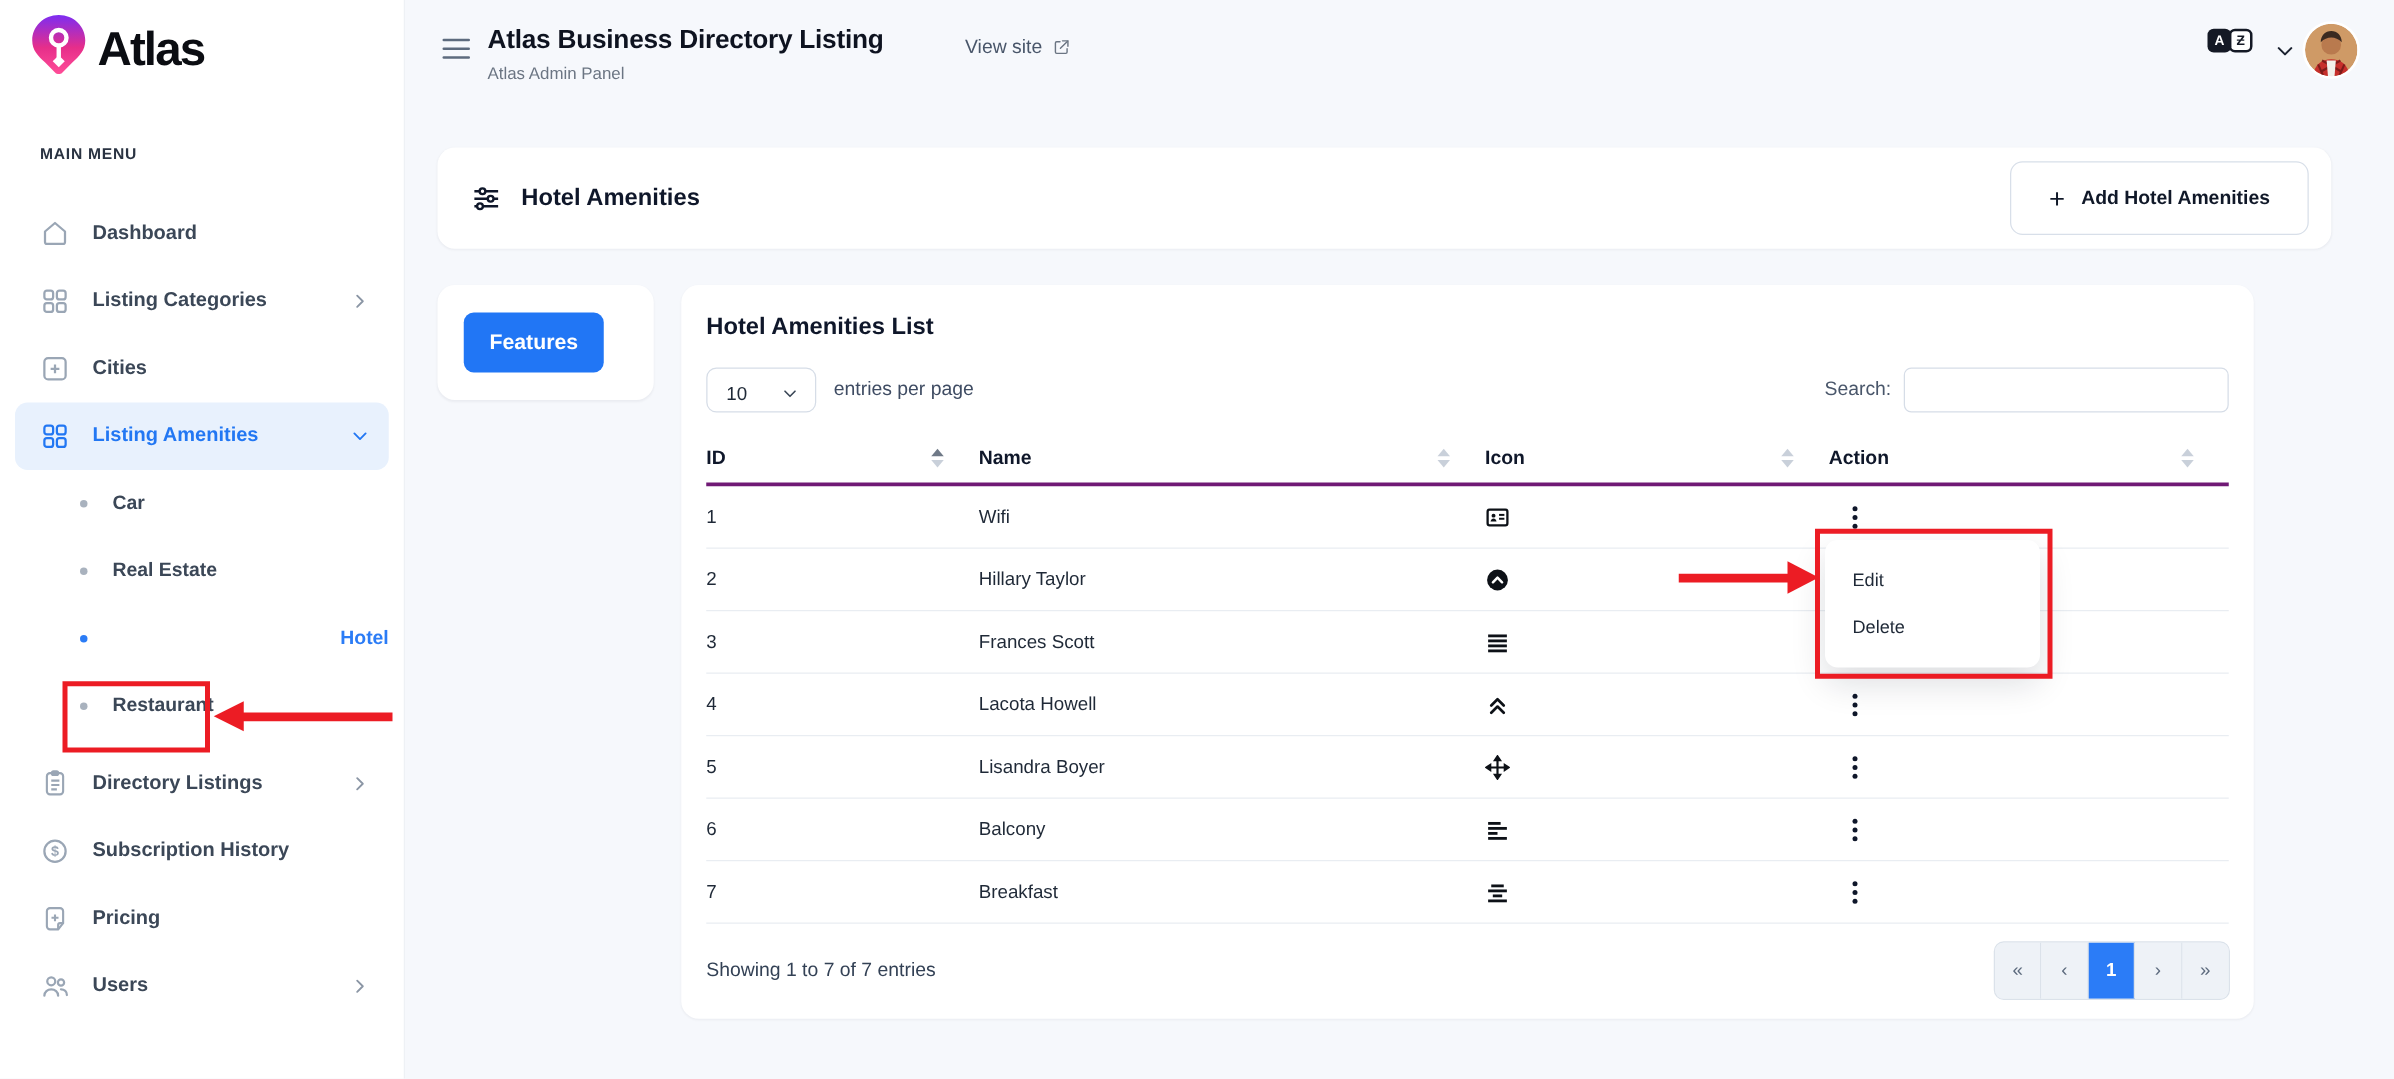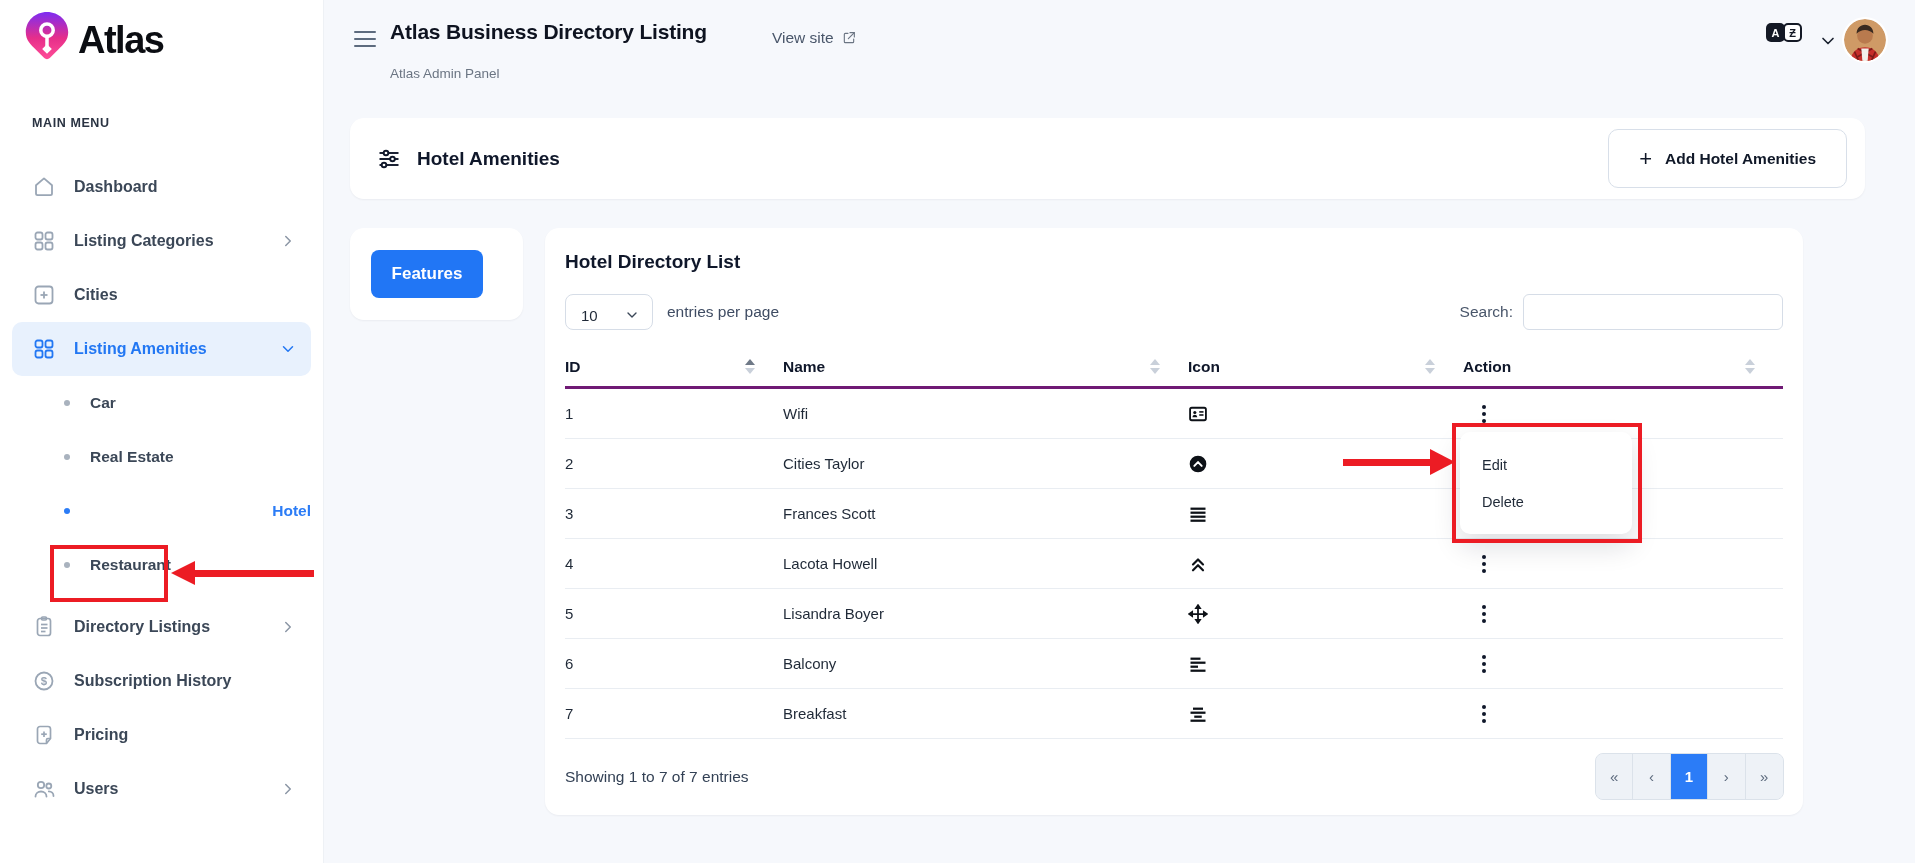--- a/index.html
+++ b/index.html
@@ -40,21 +40,21 @@
   .nav-sub.active .dot { background:#2b7cf6; }
   .gap-after { margin-bottom:8px; }
 
   
   .main { position:absolute; left:324px; top:0; width:1591px; height:863px; }
   .hamburger { position:absolute; left:30px; top:31px; width:22px; height:16px;
     display:flex; flex-direction:column; justify-content:space-between; cursor:pointer; background:none; border:none; }
   .hamburger span { display:block; height:2px; background:#5d6b7e; border-radius:2px; }
   .page-head { position:absolute; left:66px; top:20px; }
   .page-title { font-size:21px; font-weight:700; color:#0e1320; letter-spacing:-.2px; }
-  .page-subtitle { margin-top:22px; font-size:13.5px; color:#6b7583; }
+  .page-subtitle { margin-top:7px; font-size:13.5px; color:#6b7583; }
   .view-site { position:absolute; left:448px; top:29px; display:flex; align-items:center; gap:7px;
     font-size:15.5px; color:#49566a; text-decoration:none; cursor:pointer; }
   .view-site .ext { color:#6b7583; }
 
   .lang-badge { position:absolute; left:1442px; top:23px; display:flex; align-items:center; cursor:pointer; }
   .lang-a { width:19px; height:19px; background:#141925; color:#fff; border-radius:5px;
     font-size:11px; font-weight:700; display:flex; align-items:center; justify-content:center; z-index:2; }
   .lang-z { width:19px; height:19px; margin-left:-2px; background:#fff; border:2px solid #141925; border-radius:5px;
     color:#141925; font-size:11px; font-weight:700; display:flex; align-items:center; justify-content:center; }
   .lang-chev { position:absolute; left:1494px; top:31px; color:#1b2230; cursor:pointer; }
@@ -411,21 +411,21 @@
       <span class="plus">+</span>
       <span>Add Hotel Amenities</span>
     </button>
   </section>
 
   <section class="card features-card">
     <button class="features-btn">Features</button>
   </section>
 
   <section class="card table-card">
-    <div class="tbl-title">Hotel Directory List</div>
+    <div class="tbl-title">Hotel Amenities List</div>
 
     <div class="entries">
       <div class="select-box">
         <span>10</span>
         <svg class="ic chev" width="16" height="16">
             <use href="#i-chev-d"></use>
           </svg>
       </div>
       <span class="entries-label">entries per page</span>
     </div>
@@ -476,21 +476,21 @@
             </svg>
           </div>
         <div class="c4">
             <button class="kebab-btn">
               <span class="kdot"></span>
             </button>
           </div>
       </div>
       <div class="trow">
         <div class="c1 td">2</div>
-        <div class="c2 td">Cities Taylor</div>
+        <div class="c2 td">Hillary Taylor</div>
         <div class="c3">
             <svg class="ic rowicon">
               <use href="#i-circle-chevron-up"></use>
             </svg>
           </div>
         <div class="c4">
             <button class="kebab-btn">
               <span class="kdot"></span>
             </button>
           </div>

